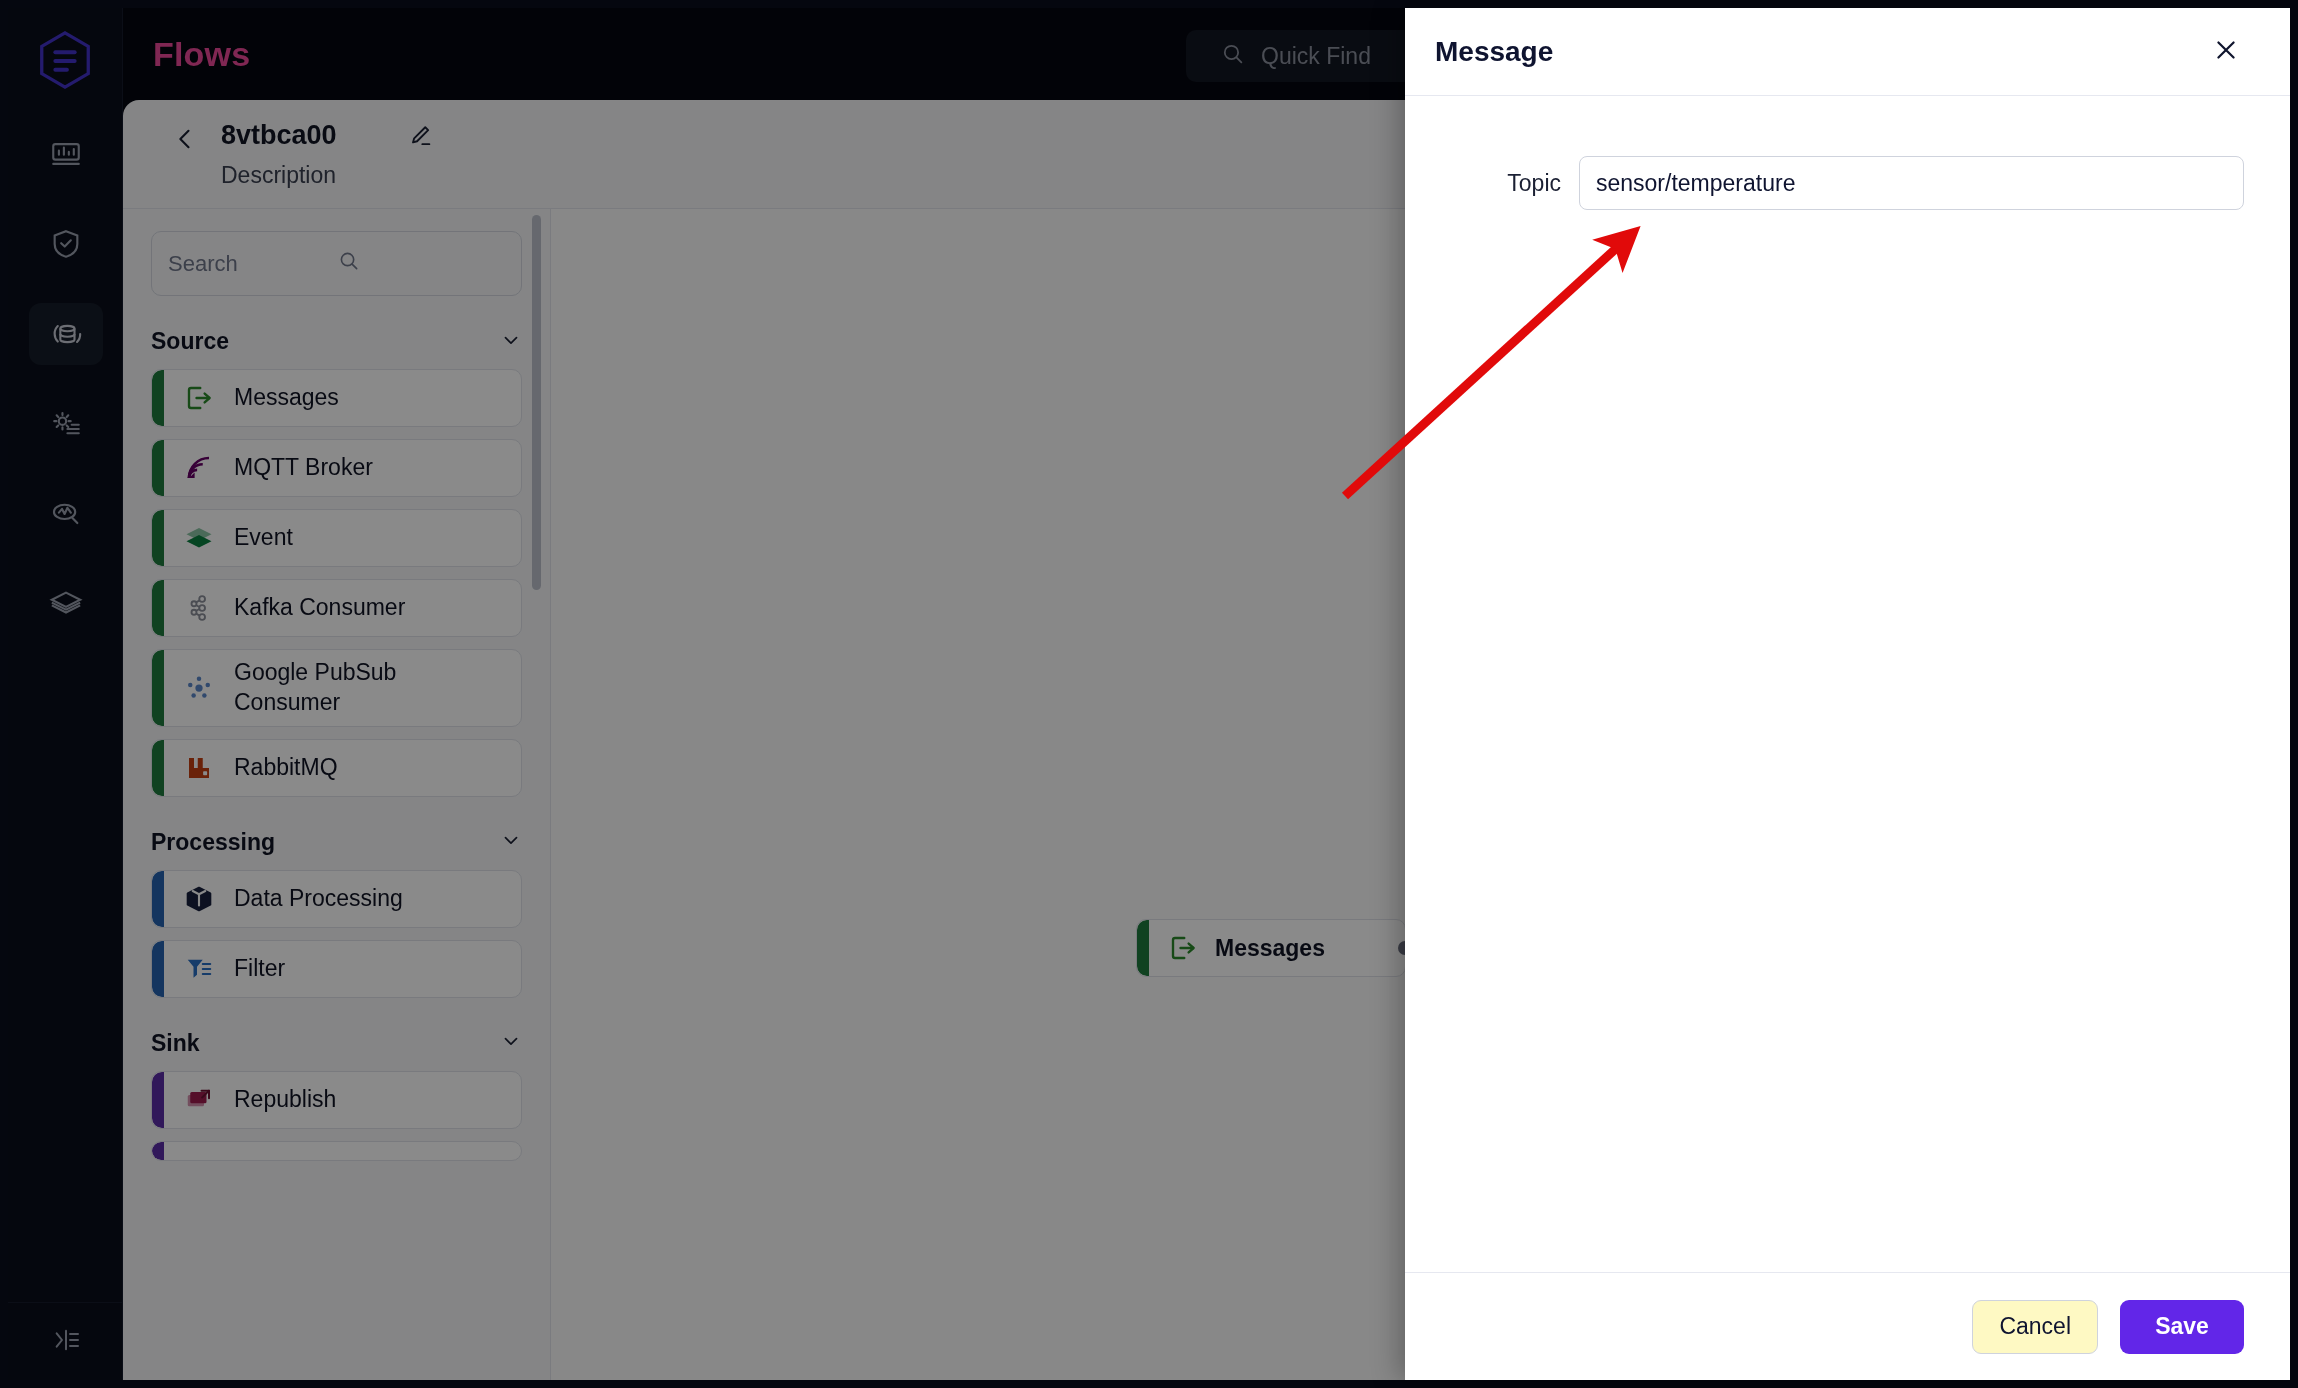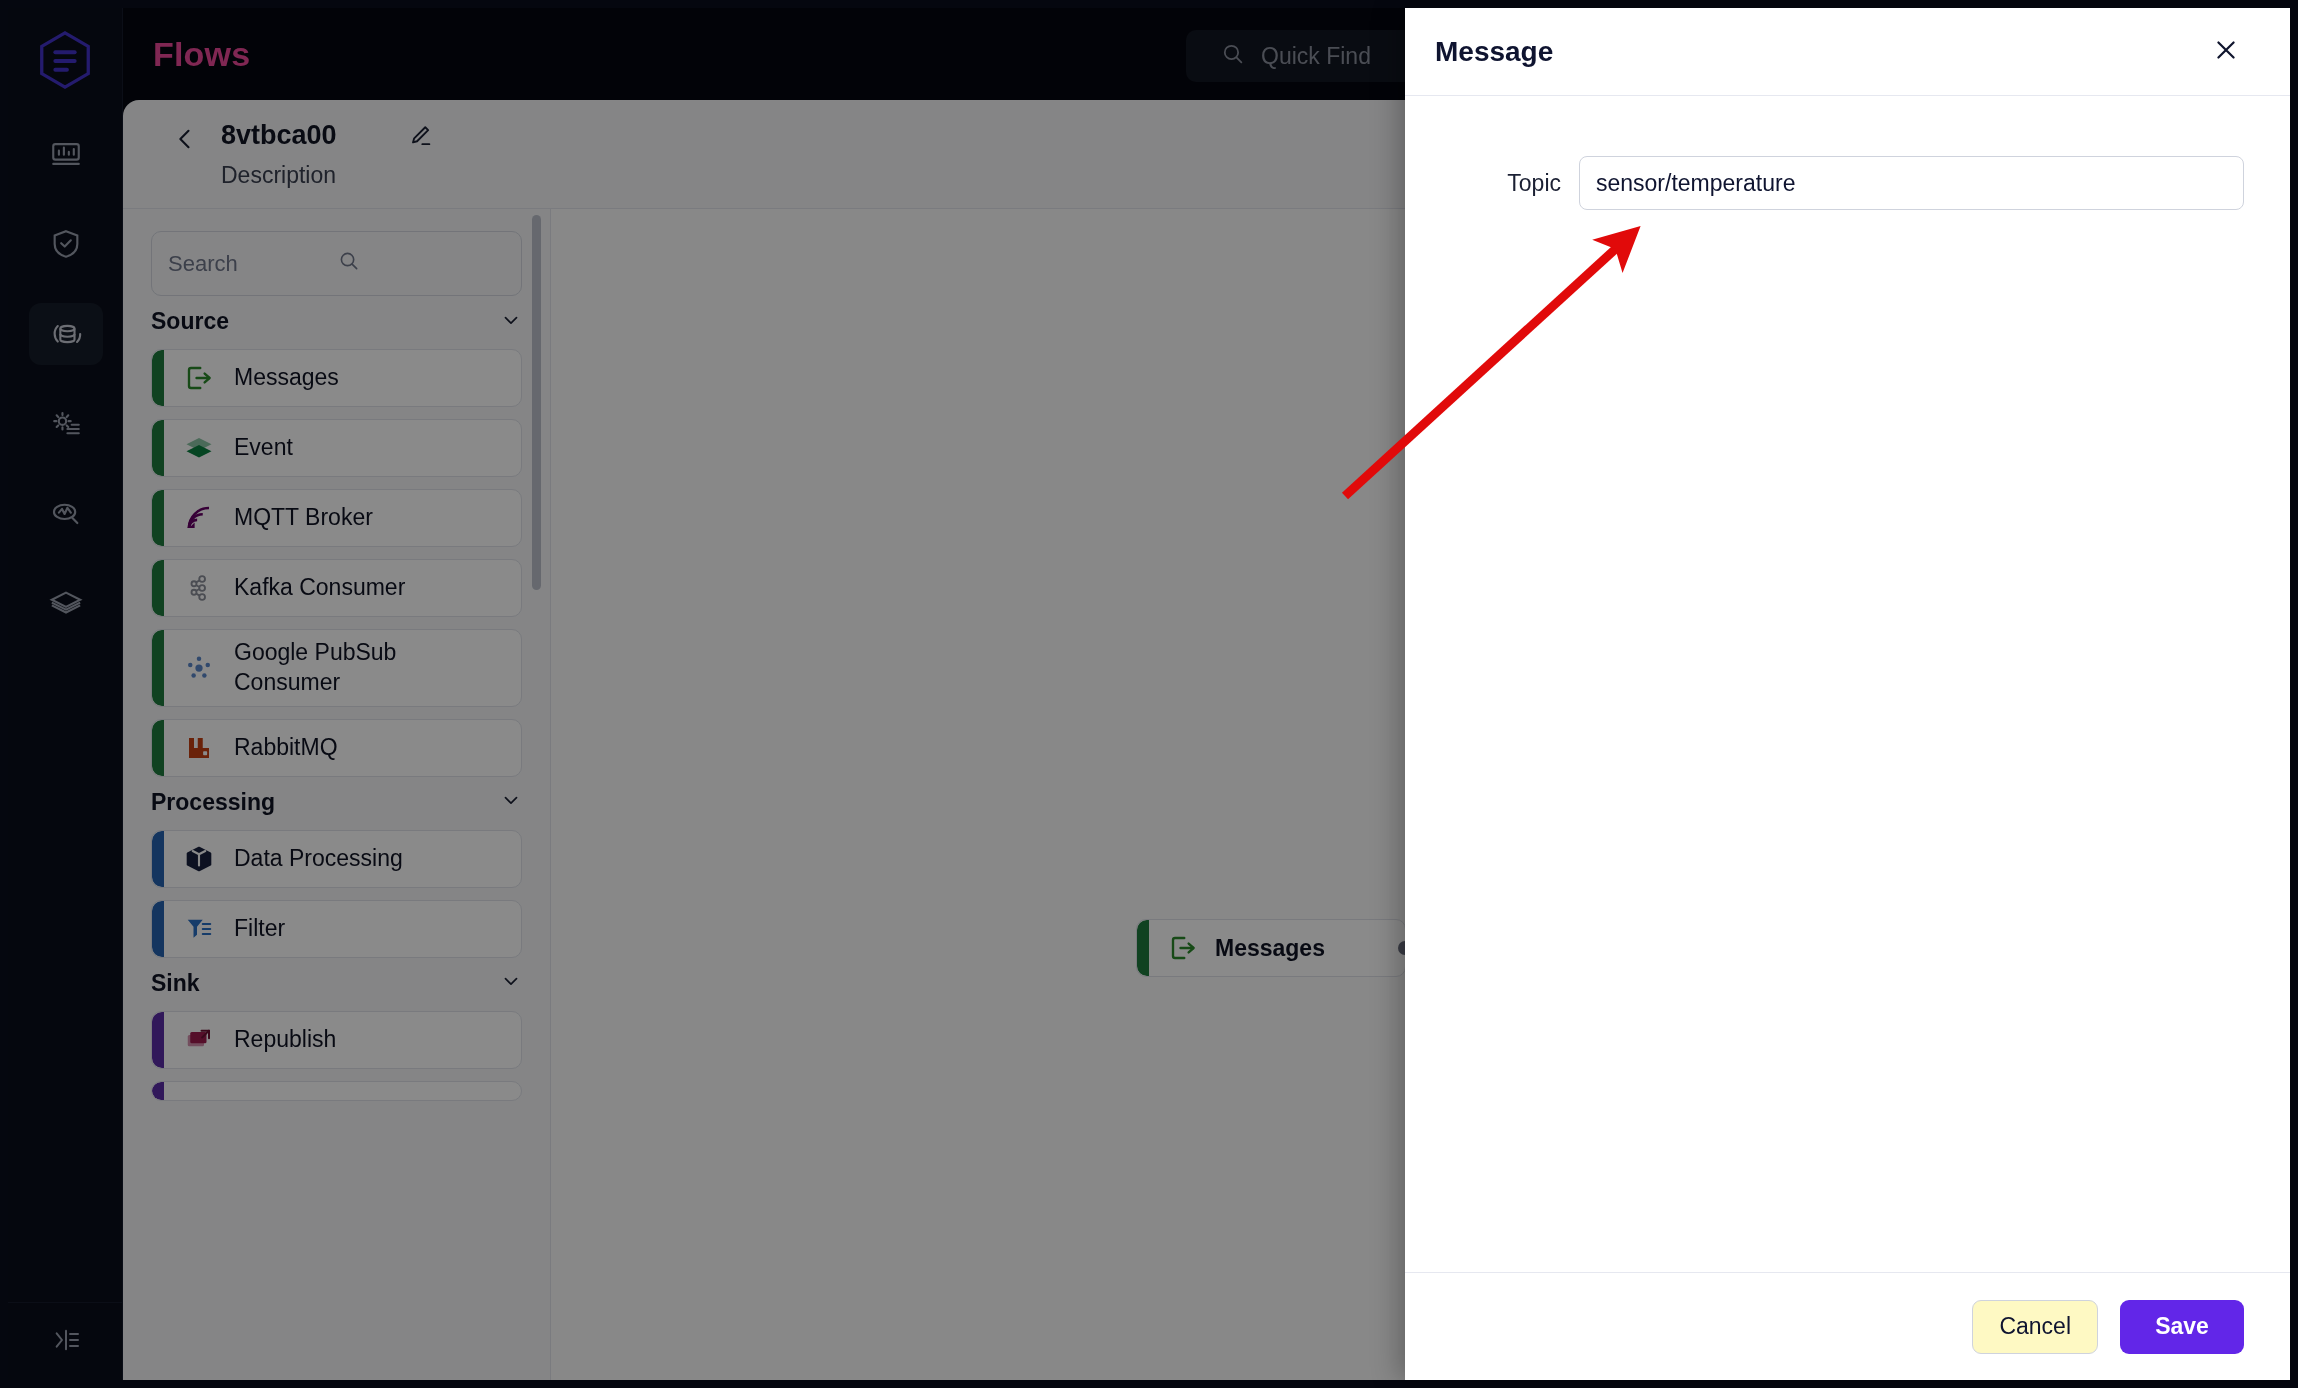--- a/index.html
+++ b/index.html
@@ -124,21 +124,21 @@
     height: 65px;
     border: 1px solid #d4d7df;
     border-radius: 10px;
     display: flex; align-items: center;
     padding: 4px 16px;
     cursor: text;
   }
   .search-box span { flex: 1; color: #70768a; font-size: 22px; }
   .search-box svg { width: 23px; height: 23px; }
 
-  .pal-group { margin-top: 12px; }
+  .pal-group { margin-top: 32px; }
   .pal-group-head {
     margin: 0 28px 14px 28px;
     display: flex; align-items: center; justify-content: space-between;
     cursor: pointer;
   }
   .pal-group-head .t { font-size: 23px; font-weight: 700; color: #101424; }
   .pal-group-head svg { width: 22px; height: 22px; }
 
   .pal-item {
     position: relative;
@@ -420,40 +420,40 @@
                   <path d="M10 12h10" stroke-linecap="round"></path>
                   <path d="m16.5 8.5 4 3.5-4 3.5" stroke-linecap="round" stroke-linejoin="round"></path>
                 </svg>
               </span>
               <span class="lb">Messages</span>
             </div>
 
             <div class="pal-item">
               <span class="bar" style="background:#1e7a3e"></span>
               <span class="ic">
-                <svg viewBox="0 0 24 24">
-                  <path d="M12 4 22 9l-10 5L2 9z" fill="#8bc5a4"></path>
-                  <path d="M12 9.5 22 14.5l-10 5-10-5z" fill="#0b8040"></path>
-                </svg>
-              </span>
-              <span class="lb">Event</span>
-            </div>
-
-            <div class="pal-item">
-              <span class="bar" style="background:#1e7a3e"></span>
-              <span class="ic">
                 <svg viewBox="0 0 24 24" fill="none" stroke="#660066" stroke-width="2.1">
                   <path d="M4 4h16v16" stroke="none" fill="#660066" opacity=".0"></path>
                   <path d="M4 20a16 16 0 0 1 16-16"></path>
                   <path d="M4 20a11 11 0 0 1 11-11"></path>
                   <path d="M4 20a6.5 6.5 0 0 1 6.5-6.5"></path>
                   <path d="M4 20h4.5V15.5z" fill="#660066" stroke="none"></path>
                 </svg>
               </span>
               <span class="lb">MQTT Broker</span>
+            </div>
+
+            <div class="pal-item">
+              <span class="bar" style="background:#1e7a3e"></span>
+              <span class="ic">
+                <svg viewBox="0 0 24 24">
+                  <path d="M12 4 22 9l-10 5L2 9z" fill="#8bc5a4"></path>
+                  <path d="M12 9.5 22 14.5l-10 5-10-5z" fill="#0b8040"></path>
+                </svg>
+              </span>
+              <span class="lb">Event</span>
             </div>
 
             <div class="pal-item">
               <span class="bar" style="background:#1e7a3e"></span>
               <span class="ic">
                 <svg viewBox="0 0 24 24" fill="none" stroke="#8b8f99" stroke-width="1.5">
                   <circle cx="14.5" cy="4.8" r="2.3"></circle>
                   <circle cx="14.5" cy="12" r="2.3"></circle>
                   <circle cx="14.5" cy="19.2" r="2.3"></circle>
                   <circle cx="8" cy="8.6" r="2"></circle>

